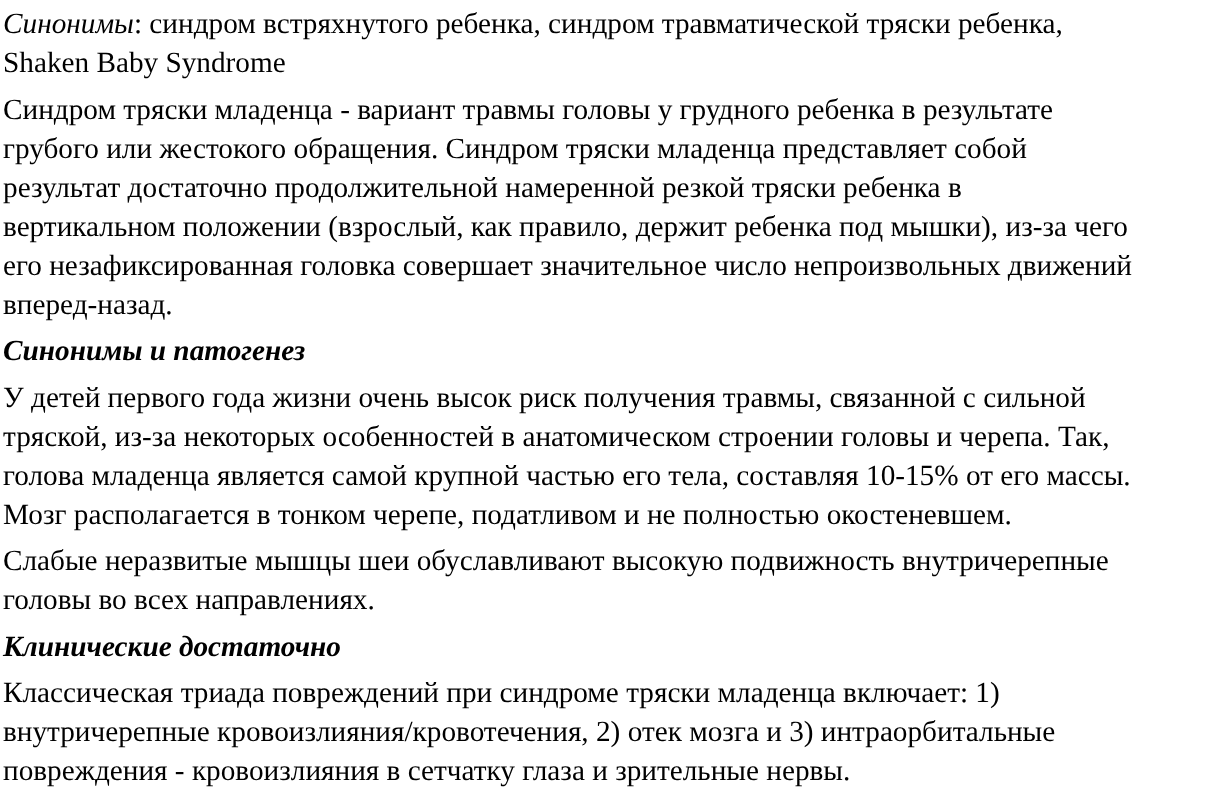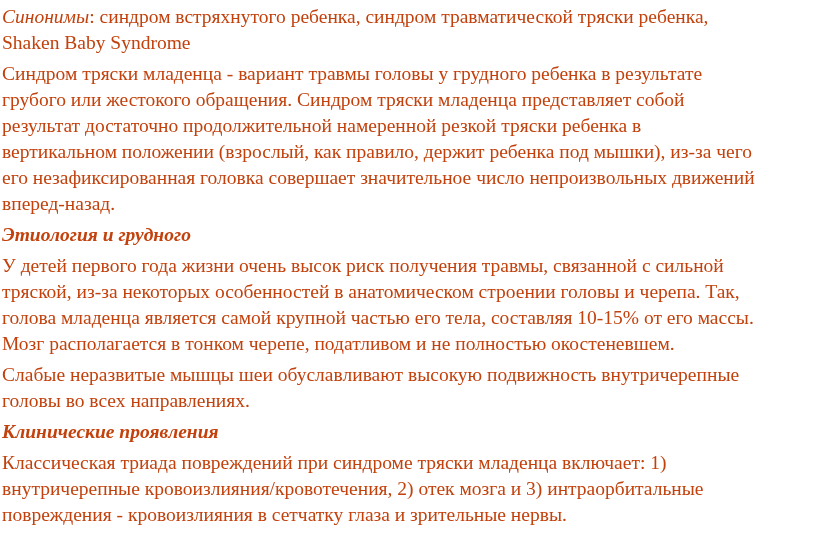--- a/index.html
+++ b/index.html
@@ -6,21 +6,21 @@
     margin: 0;
     padding: 0;
     background: #ffffff;
   }
   .page {
     position: relative;
     width: 816px;
     height: 541px;
     box-sizing: border-box;
     background: #ffffff;
-    color: #c2410c;
+    color: #000000;
     padding: 4px 2px 0 2px;
     overflow: hidden;
     font-family: "Liberation Serif", "DejaVu Serif", serif;
     font-size: 19.5px;
     line-height: 26px;
   }
   .page p, .page h2 {
     margin: 0 0 5px 0;
     padding: 0;
     white-space: pre;
@@ -43,29 +43,29 @@
   <p><span class="syn-label">Синонимы</span><span>: синдром встряхнутого ребенка, синдром травматической тряски ребенка,
 Shaken Baby Syndrome</span></p>
 
   <p>Синдром тряски младенца - вариант травмы головы у грудного ребенка в результате
 грубого или жестокого обращения. Синдром тряски младенца представляет собой
 результат достаточно продолжительной намеренной резкой тряски ребенка в
 вертикальном положении (взрослый, как правило, держит ребенка под мышки), из-за чего
 его незафиксированная головка совершает значительное число непроизвольных движений
 вперед-назад.</p>
 
-  <h2>Этиология и грудного</h2>
+  <h2>Синонимы и патогенез</h2>
 
   <p>У детей первого года жизни очень высок риск получения травмы, связанной с сильной
 тряской, из-за некоторых особенностей в анатомическом строении головы и черепа. Так,
 голова младенца является самой крупной частью его тела, составляя 10-15% от его массы.
 Мозг располагается в тонком черепе, податливом и не полностью окостеневшем.</p>
 
   <p>Слабые неразвитые мышцы шеи обуславливают высокую подвижность внутричерепные
 головы во всех направлениях.</p>
 
-  <h2>Клинические проявления</h2>
+  <h2>Клинические достаточно</h2>
 
   <p>Классическая триада повреждений при синдроме тряски младенца включает: 1)
 внутричерепные кровоизлияния/кровотечения, 2) отек мозга и 3) интраорбитальные
 повреждения - кровоизлияния в сетчатку глаза и зрительные нервы.</p>
 
 </div>
 
 </body></html>

